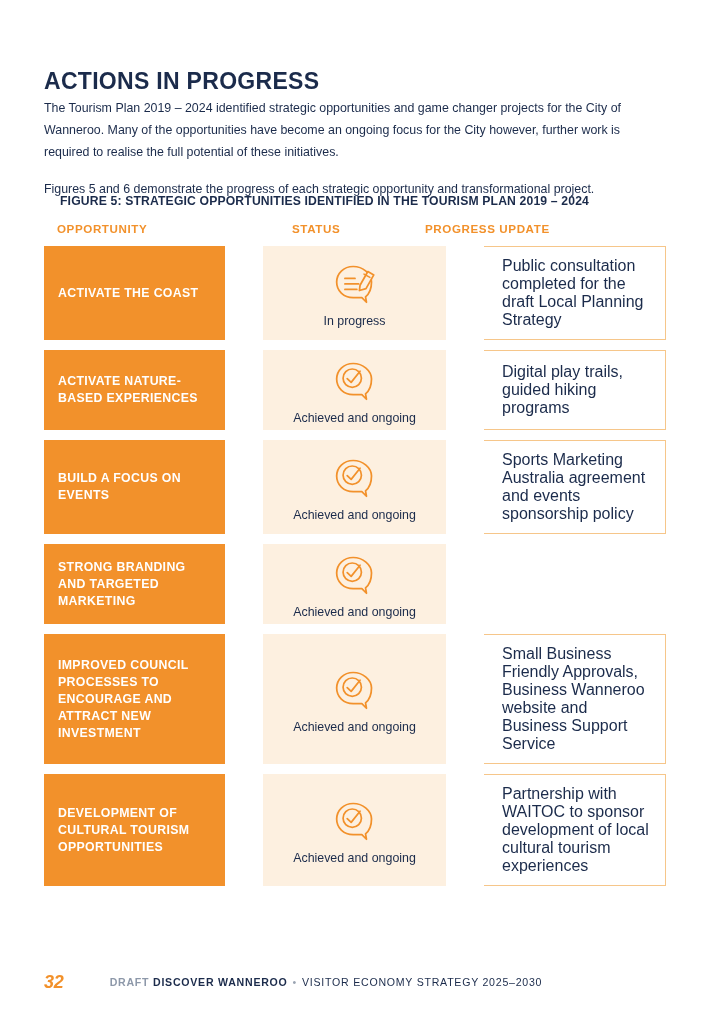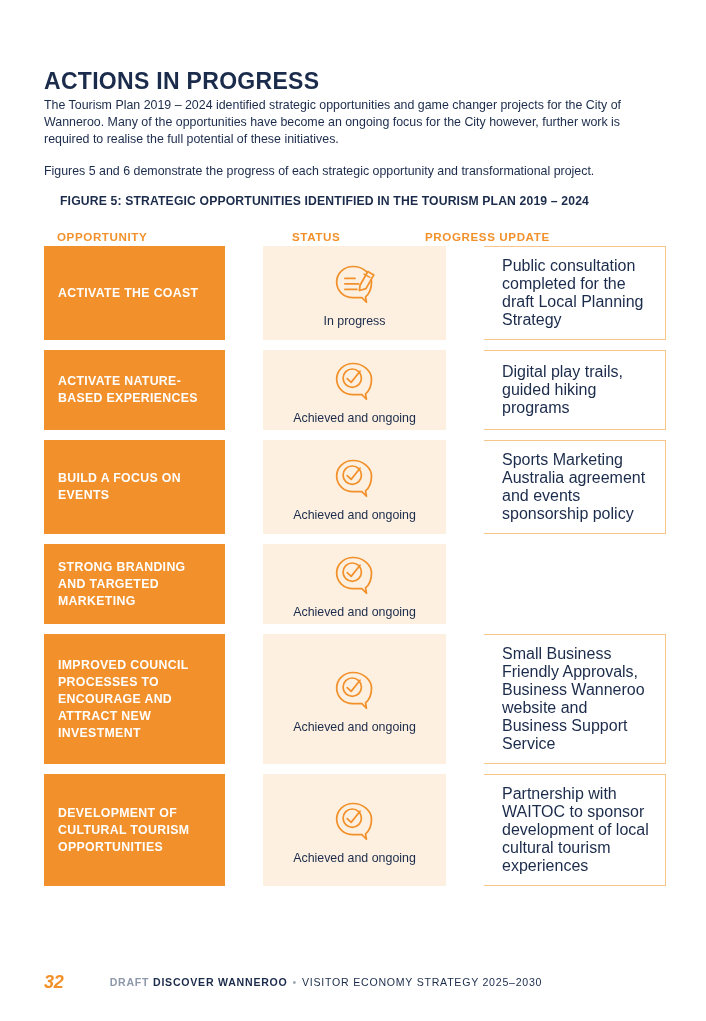--- a/index.html
+++ b/index.html
@@ -35,21 +35,21 @@
     line-height: 1.1;
   }
 
   
   .intro {
     position: absolute;
     left: 44px;
     top: 97px;
     width: 606px;
     font-size: 12.4px;
-    line-height: 17px;
+    line-height: 22px;
     color: #1b2b4b;
   }
   .intro p { margin: 0 0 15px 0; }
   .intro p:last-child { margin-bottom: 0; }
 
   
   .figure-caption {
     position: absolute;
     left: 44px;
     top: 194px;
@@ -67,21 +67,21 @@
     top: 222px;
     width: 622px;
   }
 
   .table-head {
     position: relative;
     height: 24px;
   }
   .col-head {
     position: absolute;
-    top: 8px;
+    top: 0;
     font-size: 11.6px;
     font-weight: bold;
     letter-spacing: 0.6px;
     color: #f2912b;
     text-transform: uppercase;
     white-space: nowrap;
   }
   .col-head.h1 { left: 13px; }
   .col-head.h2 { left: 248px; }
   .col-head.h3 { left: 381px; text-align: right; }

